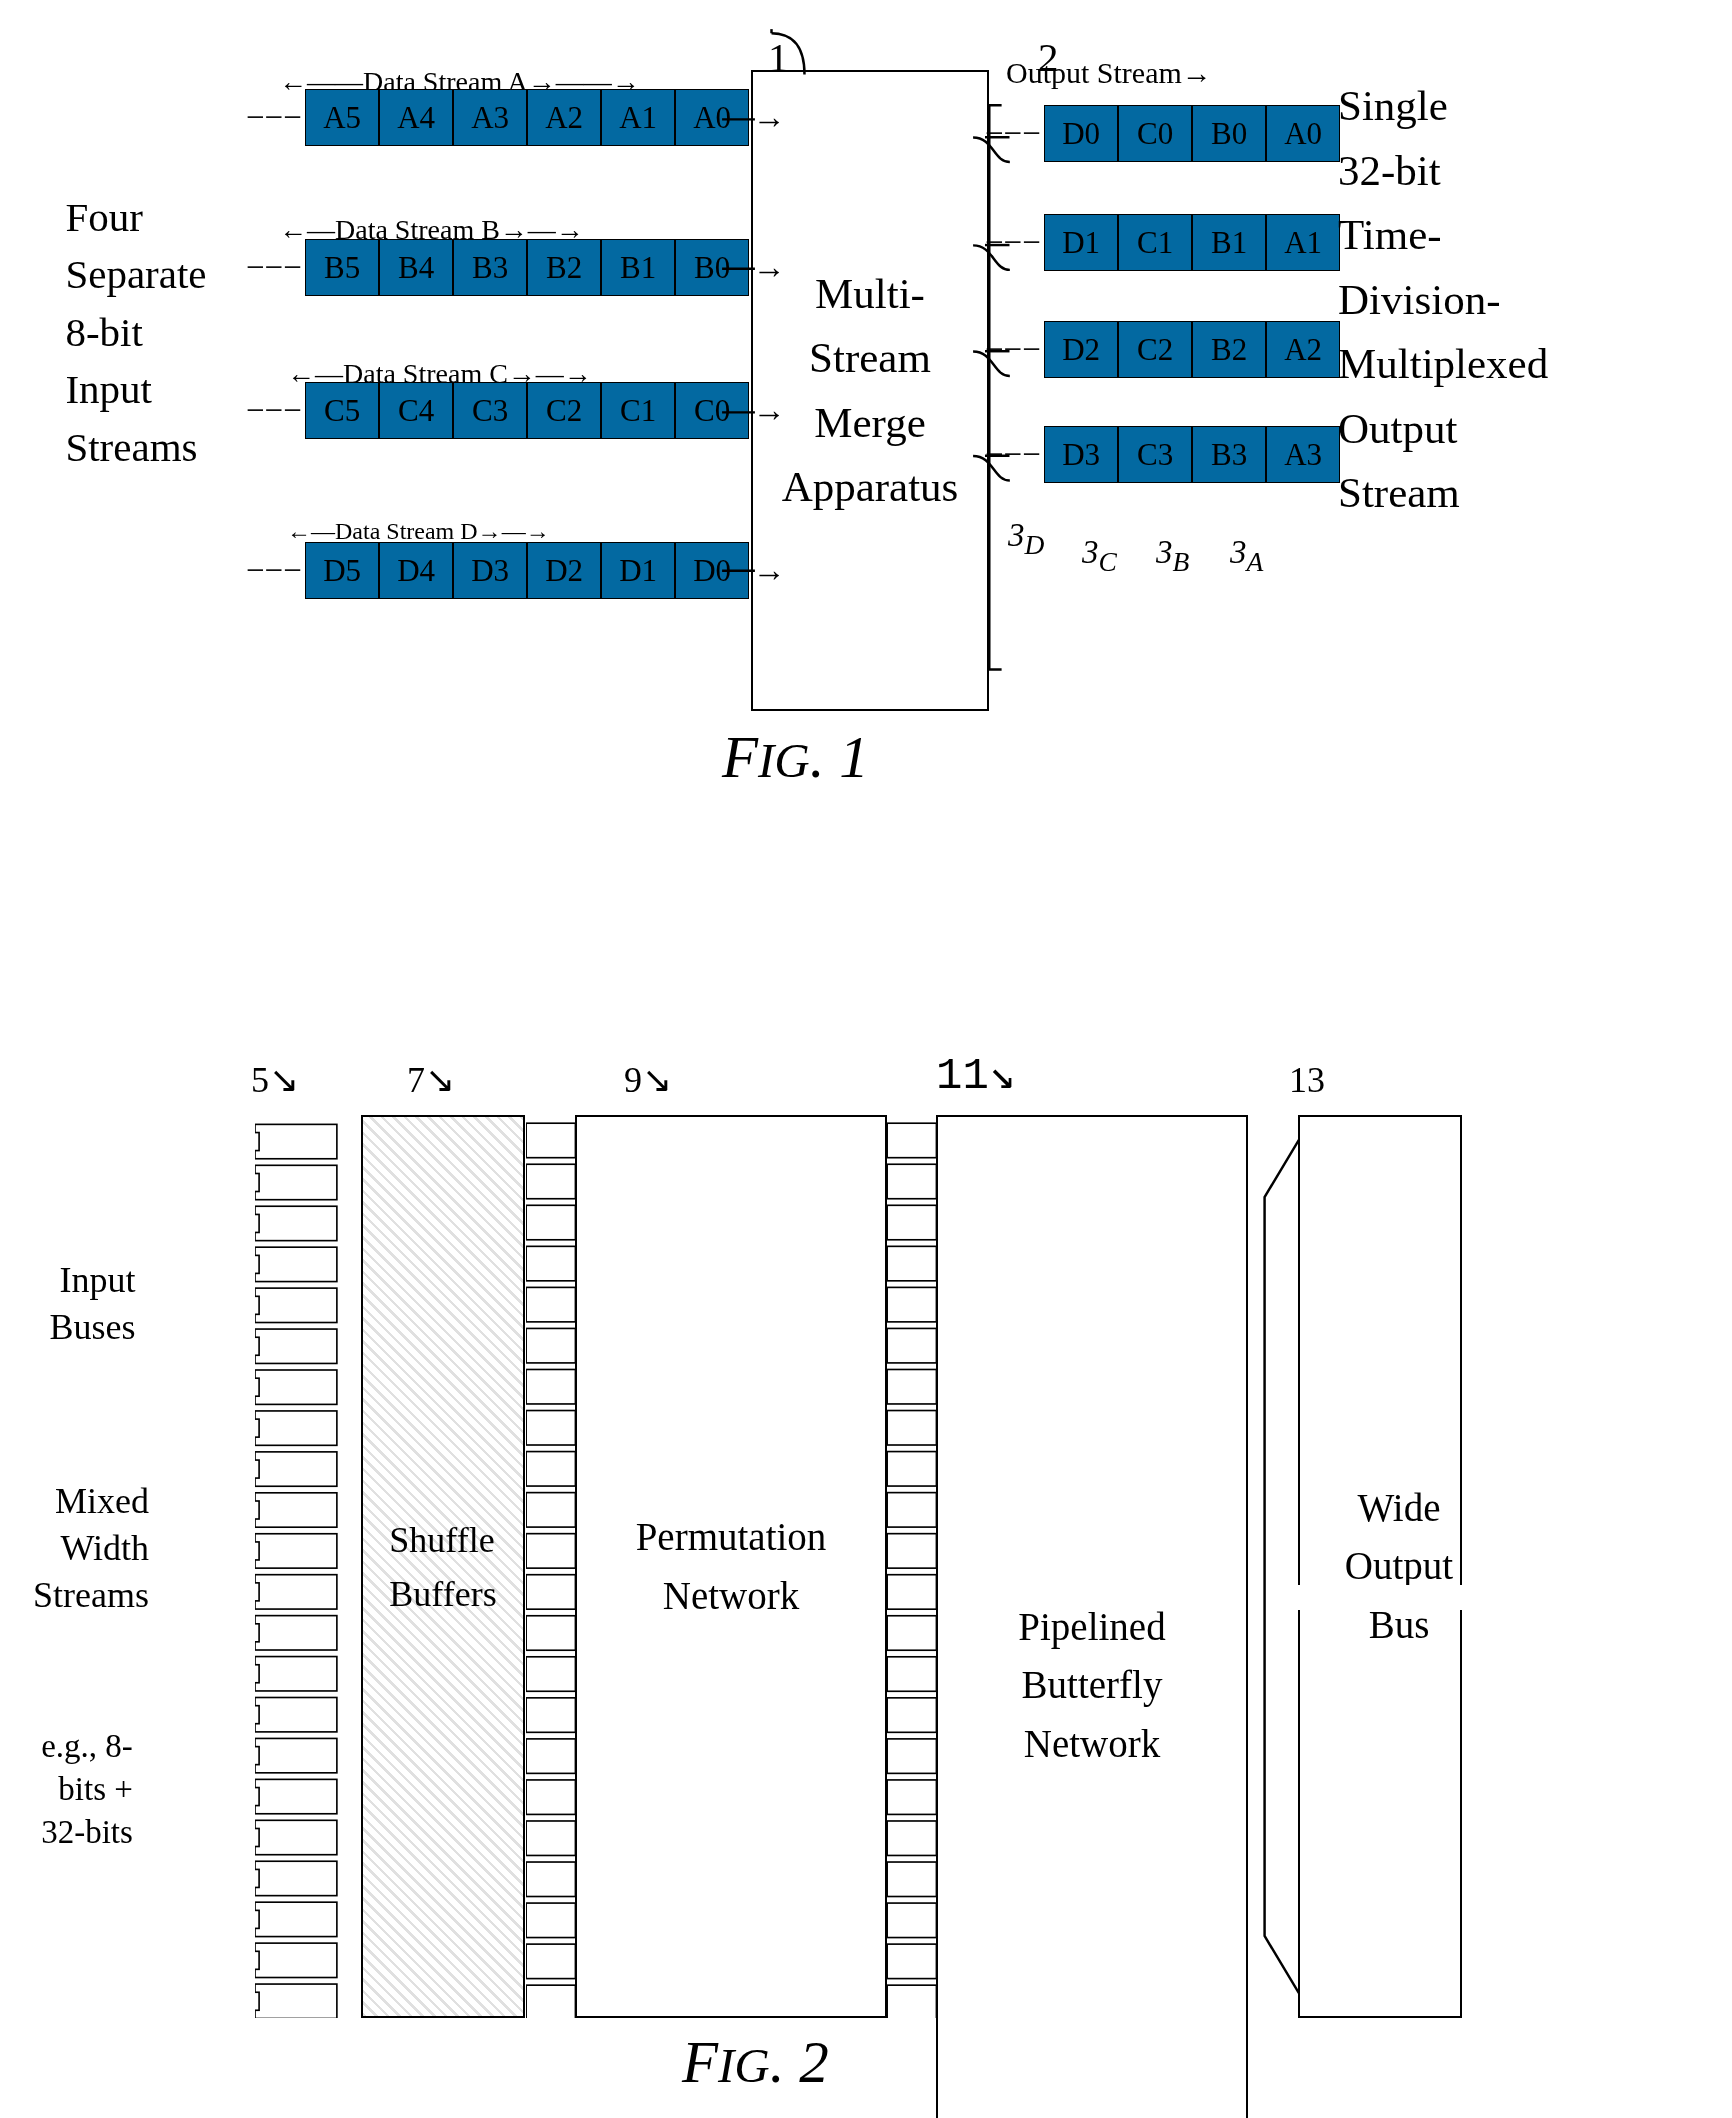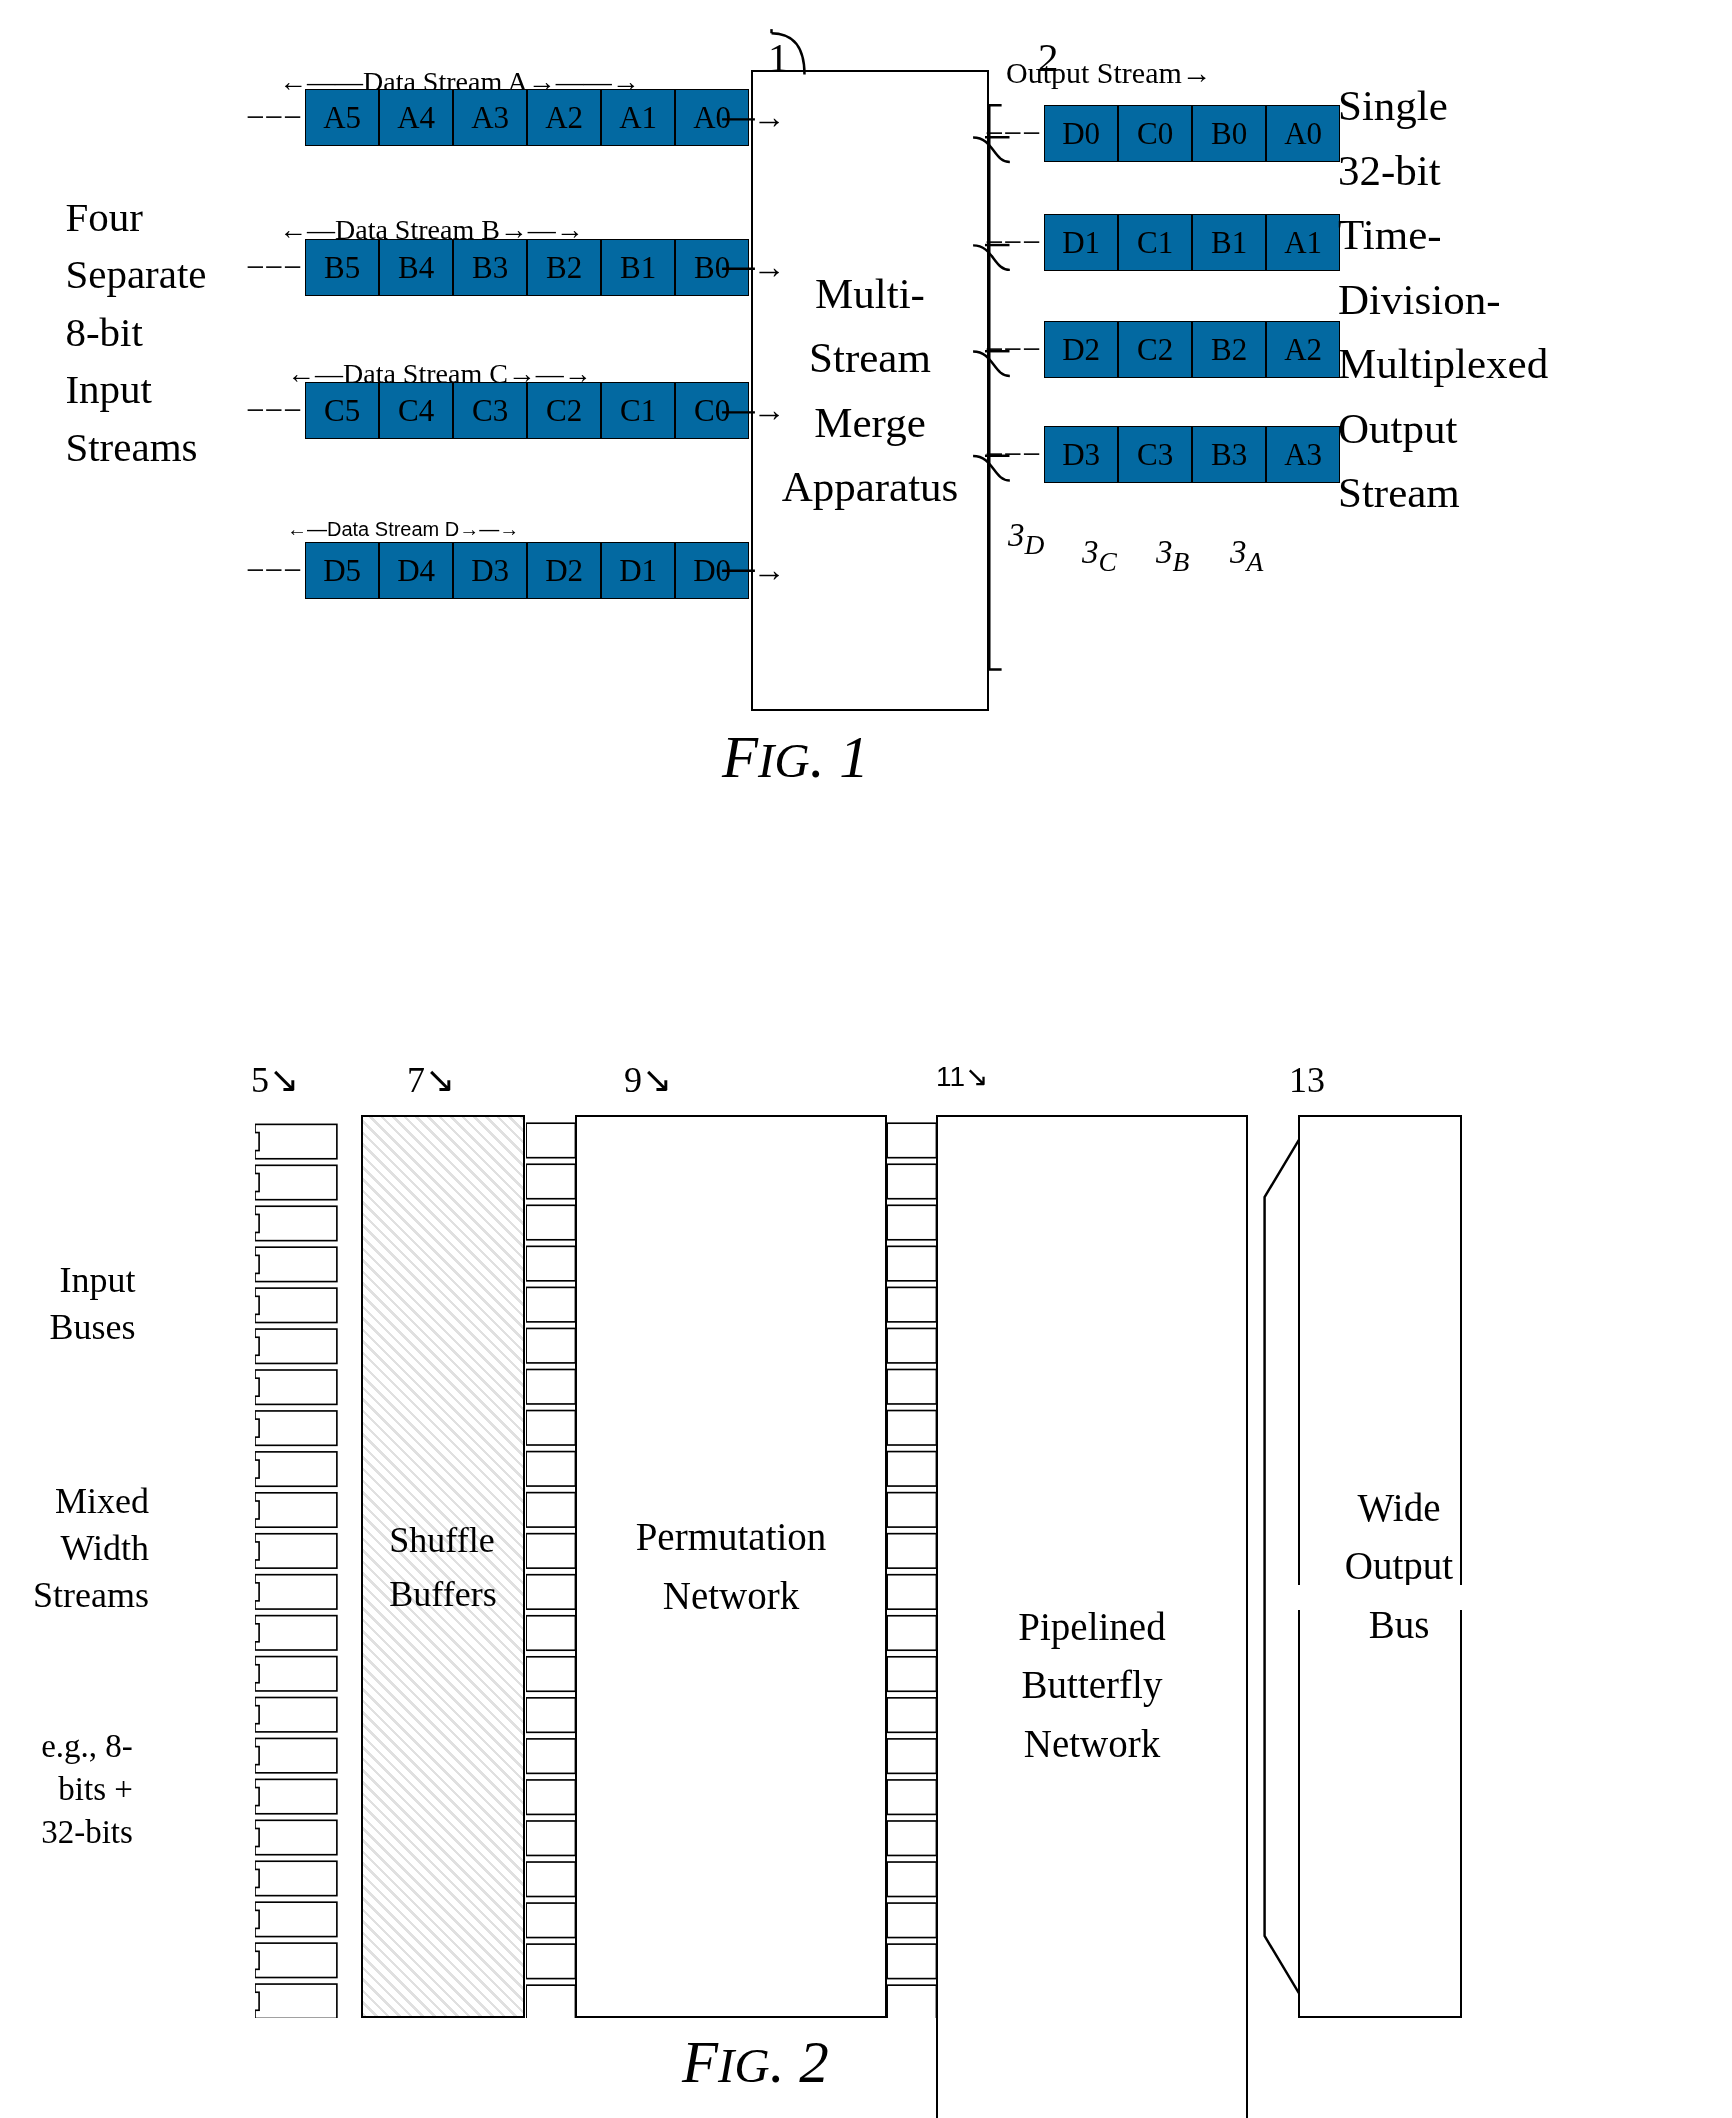--- a/index.html
+++ b/index.html
@@ -88,21 +88,21 @@
       <span style="font-family:'Times New Roman',serif;font-size:33px;margin-right:3.3px;">−−−</span>
       <div class="data-cell">C5</div>
       <div class="data-cell">C4</div>
       <div class="data-cell">C3</div>
       <div class="data-cell">C2</div>
       <div class="data-cell">C1</div>
       <div class="data-cell">C0</div>
       <span style="font-family:'Times New Roman',serif;font-size:33px;margin-left:3.3px;">→</span>
     </div>
 
-    <div style="position:absolute;top:493px;left:238px;font-family:Liberation Sans, sans-serif;font-size:20px;">
+    <div style="position:absolute;top:493px;left:238px;font-family:Liberation Serif, serif;font-size:24px;">
       ←—<span>Data Stream D→</span>—→
     </div>
     <div style="position:absolute;top:517px;left:197px;display:flex;align-items:center;">
       <span style="font-family:'Times New Roman',serif;font-size:33px;margin-right:3.3px;">−−−</span>
       <div class="data-cell">D5</div>
       <div class="data-cell">D4</div>
       <div class="data-cell">D3</div>
       <div class="data-cell">D2</div>
       <div class="data-cell">D1</div>
       <div class="data-cell">D0</div>
@@ -197,21 +197,21 @@
       <path d="M20,43 L5,43 L5,730 L20,730" stroke="#000" stroke-width="3" fill="none"></path>
     </svg>
 
   </div>
 
   <div style="position:absolute;top:1043px;left:33px;width:1659px;height:1051px;">
 
     <div style="position:absolute;top:16.4px;left:218px;font-family:'Times New Roman',serif;font-size:36px;">5↘</div>
     <div style="position:absolute;top:16.4px;left:374px;font-family:'Times New Roman',serif;font-size:36px;">7↘</div>
     <div style="position:absolute;top:16.4px;left:591px;font-family:'Times New Roman',serif;font-size:36px;">9↘</div>
-    <div style="position:absolute;top:17px;left:903px;font-family:Liberation Sans, sans-serif;font-size:28px;">11↘</div>
+    <div style="position:absolute;top:4px;left:903px;font-family:Liberation Mono, monospace;font-size:44px;">11↘</div>
     <div style="position:absolute;top:16.4px;left:1256px;font-family:'Times New Roman',serif;font-size:36px;">13</div>
 
     <div style="position:absolute;top:214px;left:16.4px;font-family:'Times New Roman',serif;font-size:36px;line-height:1.3;text-align:right;">
       Input<br>Buses
     </div>
     <div style="position:absolute;top:435px;left:0px;font-family:'Times New Roman',serif;font-size:36px;line-height:1.3;text-align:right;">
       Mixed<br>Width<br>Streams
     </div>
     <div style="position:absolute;top:682px;left:8.2px;font-family:'Times New Roman',serif;font-size:33px;line-height:1.3;text-align:right;">
       e.g., 8-<br>bits +<br>32-bits

